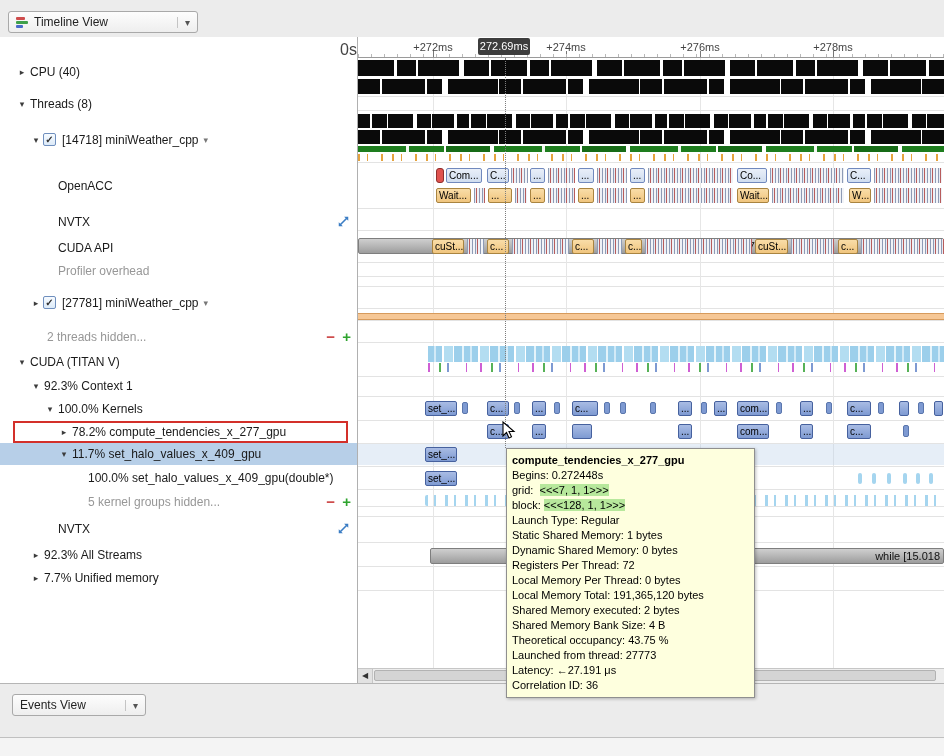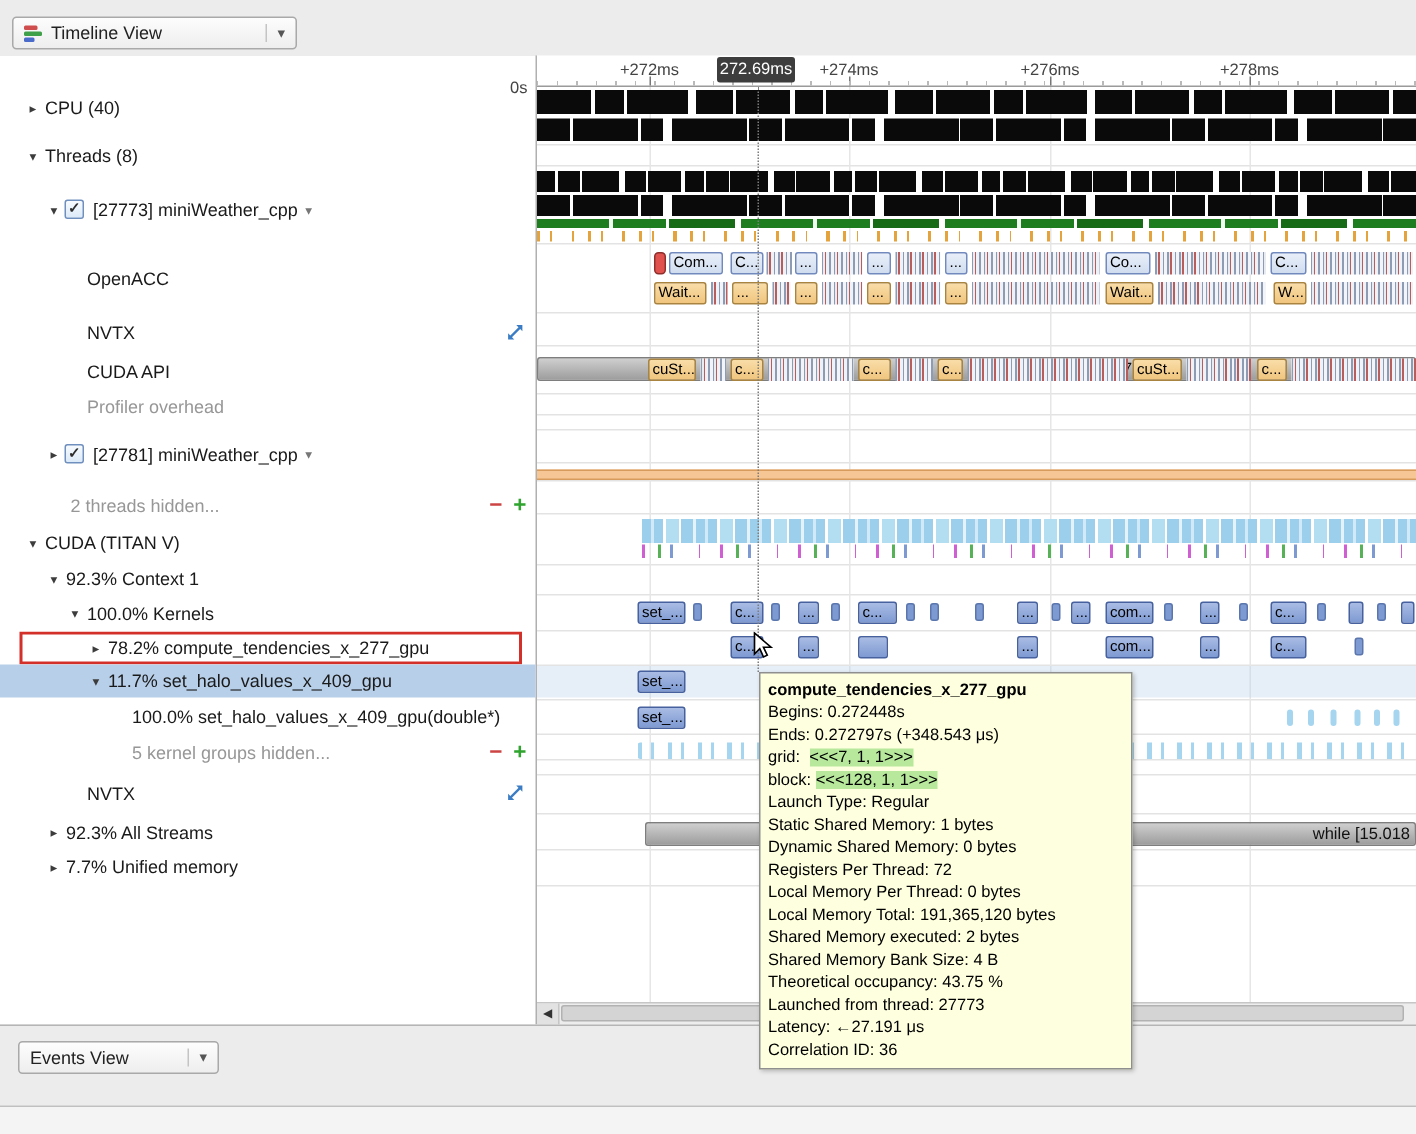--- a/index.html
+++ b/index.html
@@ -43,21 +43,21 @@
   .exp-icon { position:absolute; right:7px; top:4px; width:13px; height:13px; }
   .ctl { position:absolute; top:0; line-height:21px; font-size:15px; font-weight:bold; }
   .ctl.minus { right:22px; color:#cc4444; }
   .ctl.plus { right:6px; color:#2fa42f; }
 
   
   .timeline-panel { position:absolute; left:358px; top:37px; width:586px; height:646px; background:#fff; }
   .time-ruler { position:absolute; top:0; left:0; right:0; height:21px; background:#fff; border-bottom:1px solid #9a9a9a; box-sizing:border-box; }
   .time-ruler::after { content:""; position:absolute; bottom:0; left:0; right:0; height:3px;
     background:repeating-linear-gradient(90deg,#b9b9b9 0 1px, transparent 1px 13px); }
-  .origin-label { position:absolute; left:-18px; top:16px; font-size:11px; color:#444; }
+  .origin-label { position:absolute; left:-18px; top:4px; font-size:16px; color:#444; }
   .tick-label { position:absolute; top:4px; width:60px; text-align:center; font-size:11px; color:#444; }
   .tick-mark { position:absolute; bottom:0; width:1px; height:6px; background:#777; }
   .cursor-badge { position:absolute; left:120px; top:1px; width:52px; height:17px; z-index:6;
     background:#3d3d3d; color:#fff; font-size:11px; line-height:17px; text-align:center; border-radius:2px; }
 
   .tracks { position:absolute; top:21px; left:0; right:0; height:610px; overflow:hidden; background:#fff; }
   .gridline { position:absolute; top:0; bottom:0; width:1px; background:#e6e6e6; }
   .sep { position:absolute; left:0; right:0; height:1px; background:#e3e3e3; }
   .band { position:absolute; left:0; right:0; }
   .cursor-line { position:absolute; left:147px; top:0; height:390px; width:0; border-left:1px dotted #7d7d7d; z-index:4; }
@@ -124,21 +124,21 @@
           <span class="tri" style="left: 16px;">▸</span>
           <span class="lab">CPU (40)</span>
         </div>
         <div class="tree-row" style="top: 56px; padding-left: 30px;">
           <span class="tri" style="left: 16px;">▾</span>
           <span class="lab">Threads (8)</span>
         </div>
         <div class="tree-row" style="top: 92px; padding-left: 62px;">
           <span class="tri" style="left: 30px;">▾</span>
           <span class="cbox" style="left: 43px;">✓</span>
-          <span class="lab">[27773] miniWeather_cpp</span>
+          <span class="lab">[14718] miniWeather_cpp</span>
           <span class="row-caret">▾</span>
         </div>
         <div class="tree-row" style="top: 138px; padding-left: 58px;">
           <span class="lab">OpenACC</span>
         </div>
         <div class="tree-row" style="top: 174px; padding-left: 58px;">
           <span class="lab">NVTX</span>
           <span class="exp-icon"><svg width="13" height="13" viewBox="0 0 12 12">
               <path d="M3 9 L9 3" stroke="#3b7dc4" stroke-width="1.4"></path>
               <path d="M6.6 1.6 H10.4 V5.4 Z" fill="#3b7dc4"></path>
@@ -376,21 +376,20 @@
       <span class="dd-label">Events View</span>
       <span class="dd-caret">▾</span>
     </div>
   </div>
   <div class="events-strip"></div>
 
   <div class="tooltip">
     <div class="tt-title">compute_tendencies_x_277_gpu</div>
     <div id="tt-lines">
         <div class="tt-line"><span>Begins: 0.272448s</span></div>
-        <div class="tt-line"><span>Ends: 0.272797s (+348.543 μs)</span></div>
         <div class="tt-line"><span>grid:  </span><span class="tt-hl">&lt;&lt;&lt;7, 1, 1&gt;&gt;&gt;</span></div>
         <div class="tt-line"><span>block: </span><span class="tt-hl">&lt;&lt;&lt;128, 1, 1&gt;&gt;&gt;</span></div>
         <div class="tt-line"><span>Launch Type: Regular</span></div>
         <div class="tt-line"><span>Static Shared Memory: 1 bytes</span></div>
         <div class="tt-line"><span>Dynamic Shared Memory: 0 bytes</span></div>
         <div class="tt-line"><span>Registers Per Thread: 72</span></div>
         <div class="tt-line"><span>Local Memory Per Thread: 0 bytes</span></div>
         <div class="tt-line"><span>Local Memory Total: 191,365,120 bytes</span></div>
         <div class="tt-line"><span>Shared Memory executed: 2 bytes</span></div>
         <div class="tt-line"><span>Shared Memory Bank Size: 4 B</span></div>

